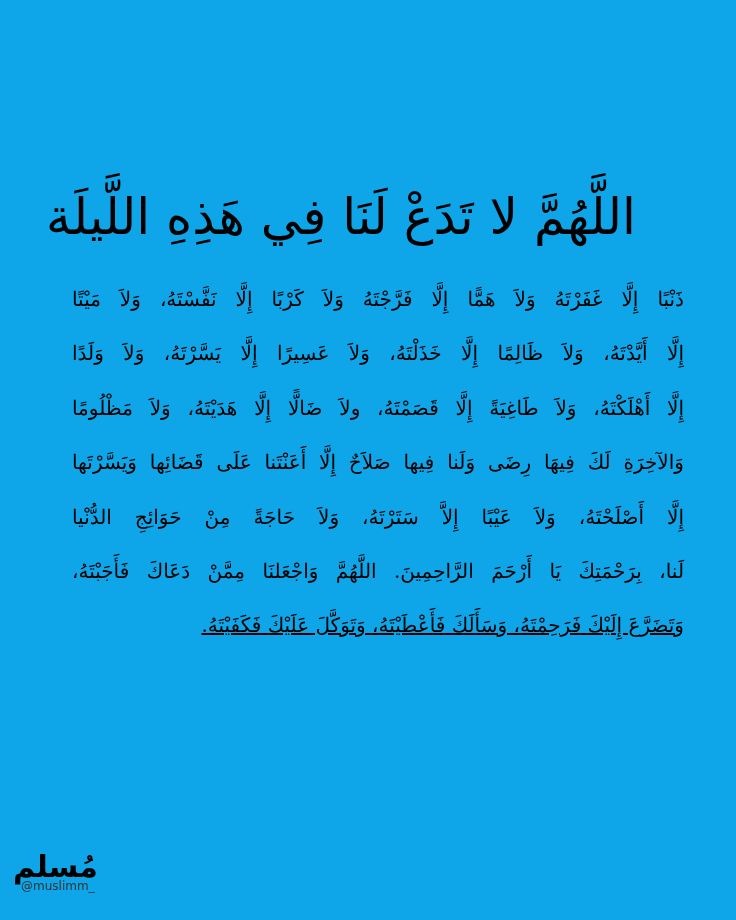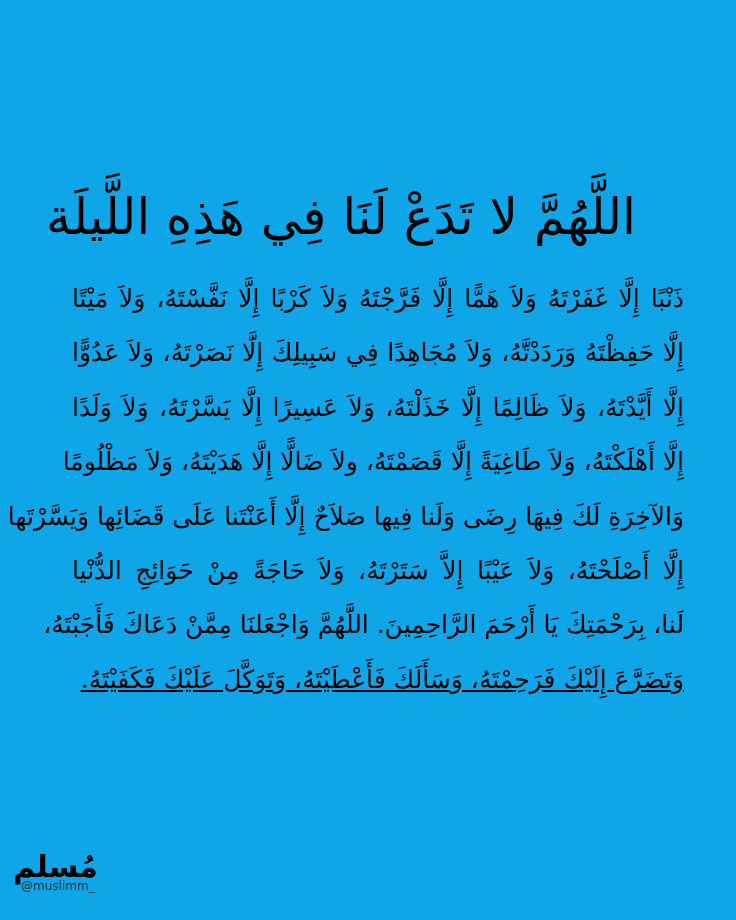--- a/index.html
+++ b/index.html
@@ -38,21 +38,21 @@
       position: absolute;
       top: 272px;
       left: 72px;
       width: 612px;
       direction: rtl;
     }
     .line {
       display: block;
       height: 54.4px;
       line-height: 54px;
-      font-size: 25px;
+      font-size: 20px;
       text-align: justify;
       text-align-last: justify;
       white-space: nowrap;
       overflow: visible;
     }
     .line.last {
       text-align-last: right;
       text-decoration: underline;
     }
     .footer {
@@ -83,21 +83,20 @@
   </style>
 </head>
 <body>
 
 <div class="page">
 
   <h1 class="title">اللَّهُمَّ لا تَدَعْ لَنَا فِي هَذِهِ اللَّيلَة</h1>
 
   <div class="body-text">
     <span class="line">ذَنْبًا إِلَّا غَفَرْتَهُ وَلاَ هَمًّا إِلَّا فَرَّجْتَهُ وَلاَ كَرْبًا إِلَّا نَفَّسْتَهُ، وَلاَ مَيْتًا</span>
-    <span class="line">إِلَّا حَفِظْتَهُ وَرَدَدْتَّهُ، وَلاَ مُجَاهِدًا فِي سَبِيلِكَ إِلَّا نَصَرْتَهُ، وَلاَ عَدُوًّا</span>
     <span class="line">إِلَّا أَيَّدْتَهُ، وَلاَ ظَالِمًا إِلَّا خَذَلْتَهُ، وَلاَ عَسِيرًا إِلَّا يَسَّرْتَهُ، وَلاَ وَلَدًا</span>
     <span class="line">إِلَّا أَهْلَكْتَهُ، وَلاَ طَاغِيَةً إِلَّا قَصَمْتَهُ، ولاَ ضَالًّا إِلَّا هَدَيْتَهُ، وَلاَ مَظْلُومًا</span>
     <span class="line">وَالآخِرَةِ لَكَ فِيهَا رِضَى وَلَنا فِيها صَلاَحٌ إِلَّا أَعَنْتَنا عَلَى قَضَائِها وَيَسَّرْتَها</span>
     <span class="line">إِلَّا أَصْلَحْتَهُ، وَلاَ عَيْبًا إِلاَّ سَتَرْتَهُ، وَلاَ حَاجَةً مِنْ حَوَائِجِ الدُّنْيا</span>
     <span class="line">لَنا، بِرَحْمَتِكَ يَا أَرْحَمَ الرَّاحِمِينَ. اللَّهُمَّ وَاجْعَلنَا مِمَّنْ دَعَاكَ فَأَجَبْتَهُ،</span>
     <span class="line last">وَتَضَرَّعَ إِلَيْكَ فَرَحِمْتَهُ، وَسَأَلَكَ فَأَعْطَيْتَهُ، وَتَوَكَّلَ عَلَيْكَ فَكَفَيْتَهُ.</span>
   </div>
 
   <div class="footer">
     <span class="logo">مُسلم</span>

